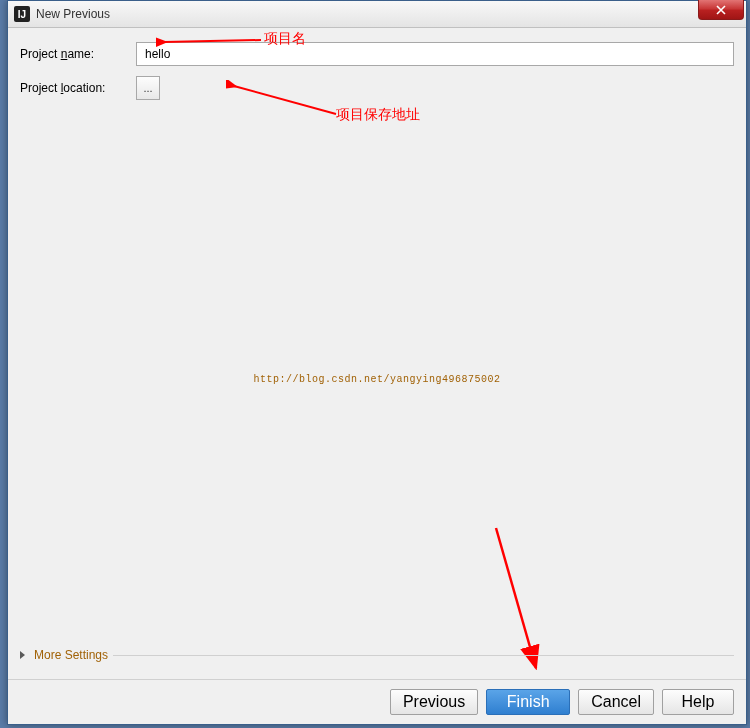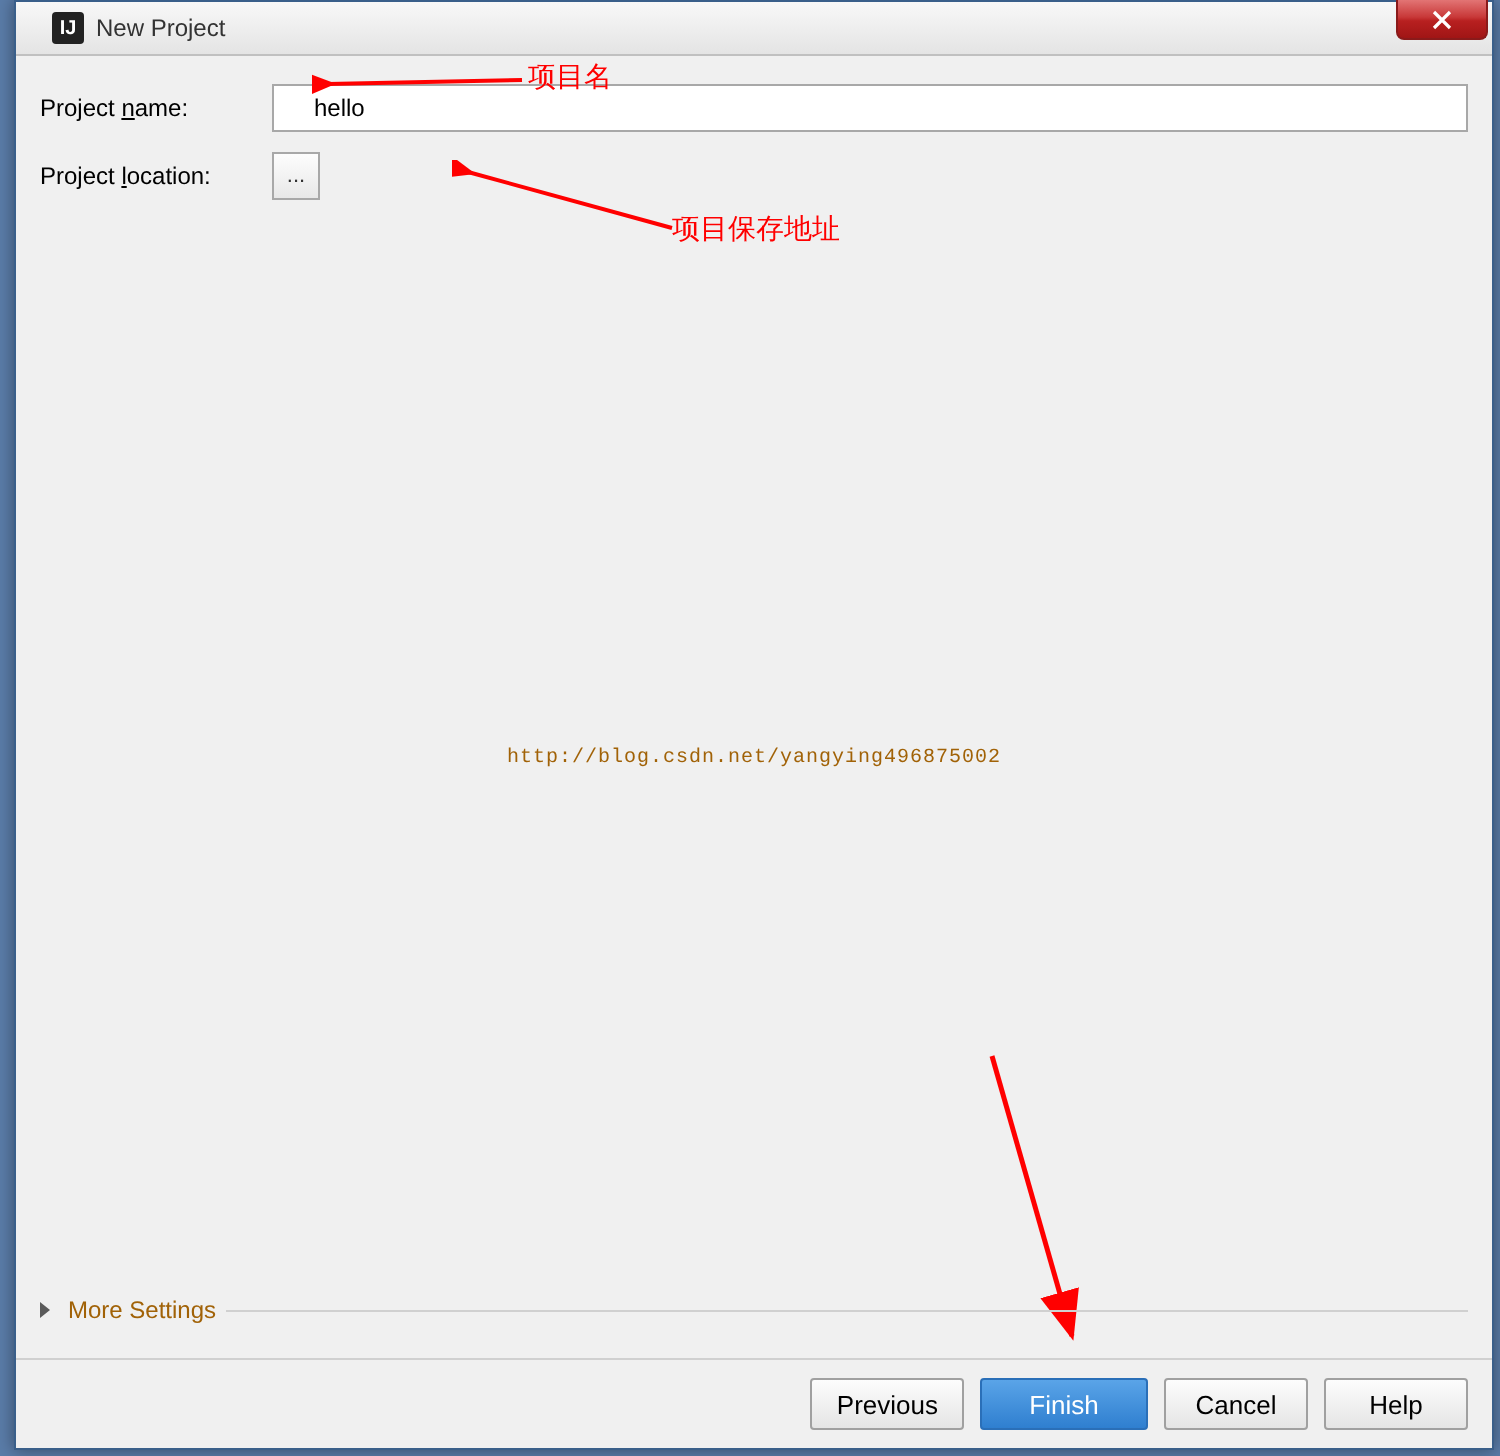--- a/index.html
+++ b/index.html
@@ -24,21 +24,21 @@
       background: #f0f0f0;
       border: 1px solid #3a5f8a;
       box-shadow: 0 0 8px rgba(0,0,0,0.4);
     }
     .titlebar {
       height: 27px;
       background: linear-gradient(to bottom, #f8f8f8, #e4e4e4);
       border-bottom: 1px solid #c0c0c0;
       display: flex;
       align-items: center;
-      padding: 0 0 0 18px;
+      padding: 0 0 0 6px;
       position: relative;
     }
     .titlebar-icon {
       width: 16px;
       height: 16px;
       background: #222;
       color: #fff;
       font-size: 10px;
       font-weight: bold;
       display: flex;
@@ -87,21 +87,21 @@
       color: #000;
       font-size: 12px;
     }
     .form-label u {
       text-decoration: underline;
     }
     .text-input {
       flex: 1;
       height: 24px;
       border: 1px solid #a8a8a8;
-      padding: 2px 20px;
+      padding: 2px 8px;
       font-size: 12px;
       font-family: inherit;
       background: #fff;
     }
     .text-input.focused {
       border: 1px solid #4a90d9;
       box-shadow: 0 0 2px rgba(74,144,217,0.5);
     }
     .browse-btn {
       width: 24px;
@@ -166,21 +166,21 @@
       justify-content: flex-end;
       padding: 0 12px;
       gap: 8px;
       background: #f0f0f0;
     }
     .btn {
       min-width: 72px;
       height: 26px;
       border: 1px solid #a0a0a0;
       background: linear-gradient(to bottom, #fdfdfd, #e5e5e5);
-      font-size: 13px;
+      font-size: 16px;
       font-family: inherit;
       cursor: pointer;
       border-radius: 2px;
       padding: 0 12px;
     }
     .btn.primary {
       background: linear-gradient(to bottom, #5aa4e8, #2f7fd0);
       border: 1px solid #2a6fb8;
       color: #fff;
       font-weight: 500;
@@ -195,21 +195,21 @@
       background: #d0d0d0;
     }
   </style>
 </head>
 <body>
 
 <div class="dialog">
 
   <div class="titlebar">
     <div class="titlebar-icon">IJ</div>
-    <span class="titlebar-text">New Project</span>
+    <span class="titlebar-text">New Previous</span>
     <div class="close-btn">
       <svg viewBox="0 0 10 10">
         <path d="M1 1 L9 9 M9 1 L1 9" stroke="#fff" stroke-width="1.6" fill="none"></path>
       </svg>
     </div>
   </div>
 
   <div class="content">
 
     <div class="form-row">

